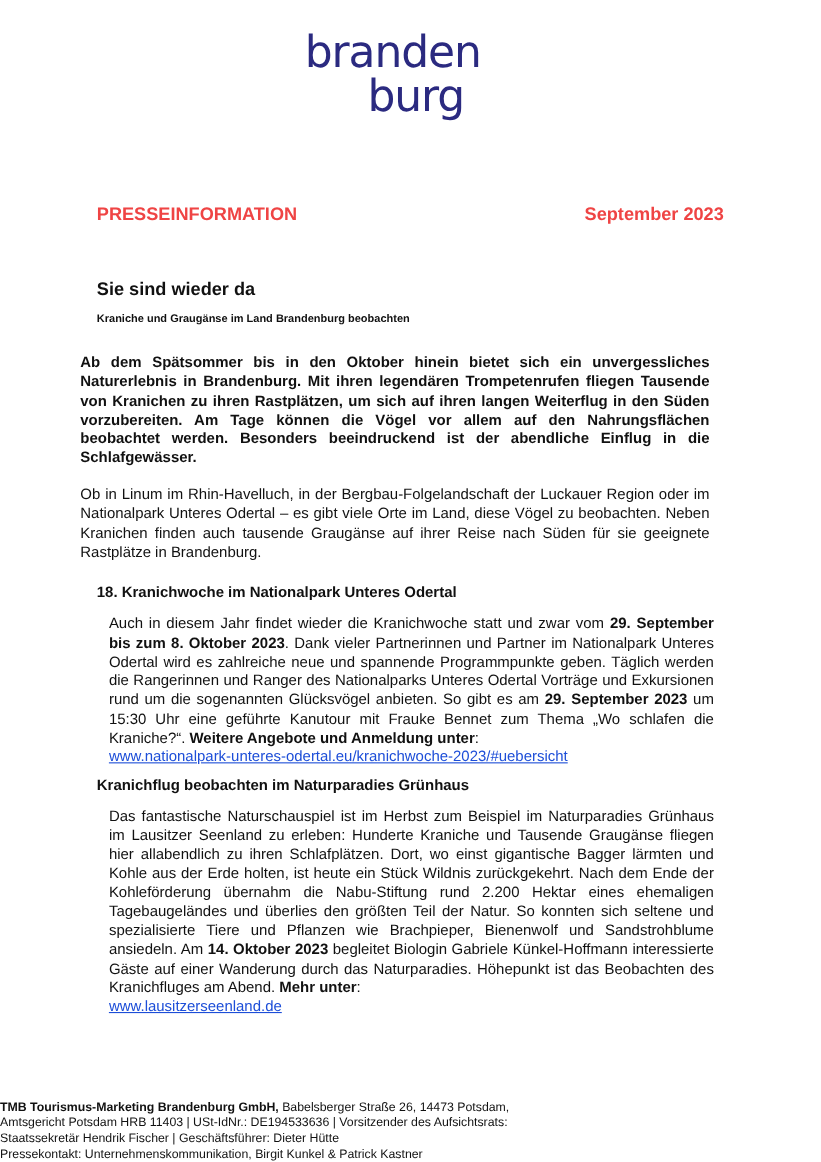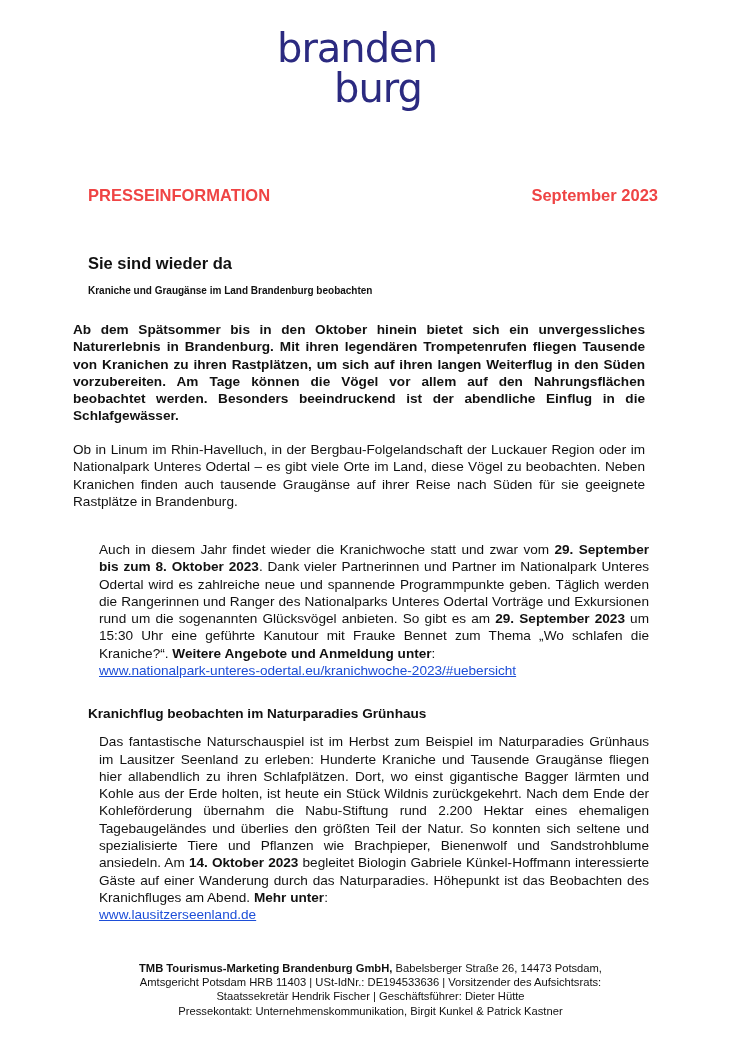--- a/index.html
+++ b/index.html
@@ -97,22 +97,22 @@
     }
     b { font-weight: bold; }
     a {
       color: #1d4ed8;
       text-decoration: underline;
     }
     .footer {
       position: absolute;
       left: 0;
       width: 741px;
-      top: 961px;
-      text-align: center;
+      top: 1000px;
+      text-align: left;
       font-size: 11.2px;
       line-height: 14.2px;
       color: #111;
     }
     .footer div { white-space: nowrap; }
   </style>
 </head>
 <body>
 
 <div class="logo">
@@ -125,20 +125,21 @@
   <span>September 2023</span>
 </div>
 
 <div class="title">Sie sind wieder da</div>
 <div class="subtitle">Kraniche und Graugänse im Land Brandenburg beobachten</div>
 
 <p class="para lead">Ab dem Spätsommer bis in den Oktober hinein bietet sich ein unvergessliches Naturerlebnis in Brandenburg. Mit ihren legendären Trompetenrufen fliegen Tausende von Kranichen zu ihren Rastplätzen, um sich auf ihren langen Weiterflug in den Süden vorzubereiten. Am Tage können die Vögel vor allem auf den Nahrungsflächen beobachtet werden. Besonders beeindruckend ist der abendliche Einflug in die Schlafgewässer.</p>
 <p class="para p2">Ob in Linum im Rhin-Havelluch, in der Bergbau-Folgelandschaft der Luckauer Region oder im Nationalpark Unteres Odertal – es gibt viele Orte im Land, diese Vögel zu beobachten. Neben Kranichen finden auch tausende Graugänse auf ihrer Reise nach Süden für sie geeignete Rastplätze in Brandenburg.</p>
 
 <div class="section s1">
+  <h3>18. Kranichwoche im Nationalpark Unteres Odertal</h3>
   <p><span>Auch in diesem Jahr findet wieder die Kranichwoche statt und zwar vom </span><b>29. September bis zum 8. Oktober 2023</b><span>. Dank vieler Partnerinnen und Partner im Nationalpark Unteres Odertal wird es zahlreiche neue und spannende Programmpunkte geben. Täglich werden die Rangerinnen und Ranger des Nationalparks Unteres Odertal Vorträge und Exkursionen rund um die sogenannten Glücksvögel anbieten. So gibt es am </span><b>29. September 2023</b><span> um 15:30 Uhr eine geführte Kanutour mit Frauke Bennet zum Thema „Wo schlafen die Kraniche?“. </span><b>Weitere Angebote und Anmeldung unter</b><span>:</span><br><a href="#">www.nationalpark-unteres-odertal.eu/kranichwoche-2023/#uebersicht</a></p>
 </div>
 
 <div class="section s2">
   <h3>Kranichflug beobachten im Naturparadies Grünhaus</h3>
   <p><span>Das fantastische Naturschauspiel ist im Herbst zum Beispiel im Naturparadies Grünhaus im Lausitzer Seenland zu erleben: Hunderte Kraniche und Tausende Graugänse fliegen hier allabendlich zu ihren Schlafplätzen. Dort, wo einst gigantische Bagger lärmten und Kohle aus der Erde holten, ist heute ein Stück Wildnis zurückgekehrt. Nach dem Ende der Kohleförderung übernahm die Nabu-Stiftung rund 2.200 Hektar eines ehemaligen Tagebaugeländes und überlies den größten Teil der Natur. So konnten sich seltene und spezialisierte Tiere und Pflanzen wie Brachpieper, Bienenwolf und Sandstrohblume ansiedeln. Am </span><b>14. Oktober 2023</b><span> begleitet Biologin Gabriele Künkel-Hoffmann interessierte Gäste auf einer Wanderung durch das Naturparadies. Höhepunkt ist das Beobachten des Kranichfluges am Abend. </span><b>Mehr unter</b><span>:</span><br><a href="#">www.lausitzerseenland.de</a></p>
 </div>
 
 <div class="footer">
   <div><b>TMB Tourismus-Marketing Brandenburg GmbH,</b><span> Babelsberger Straße 26, 14473 Potsdam,</span></div>

